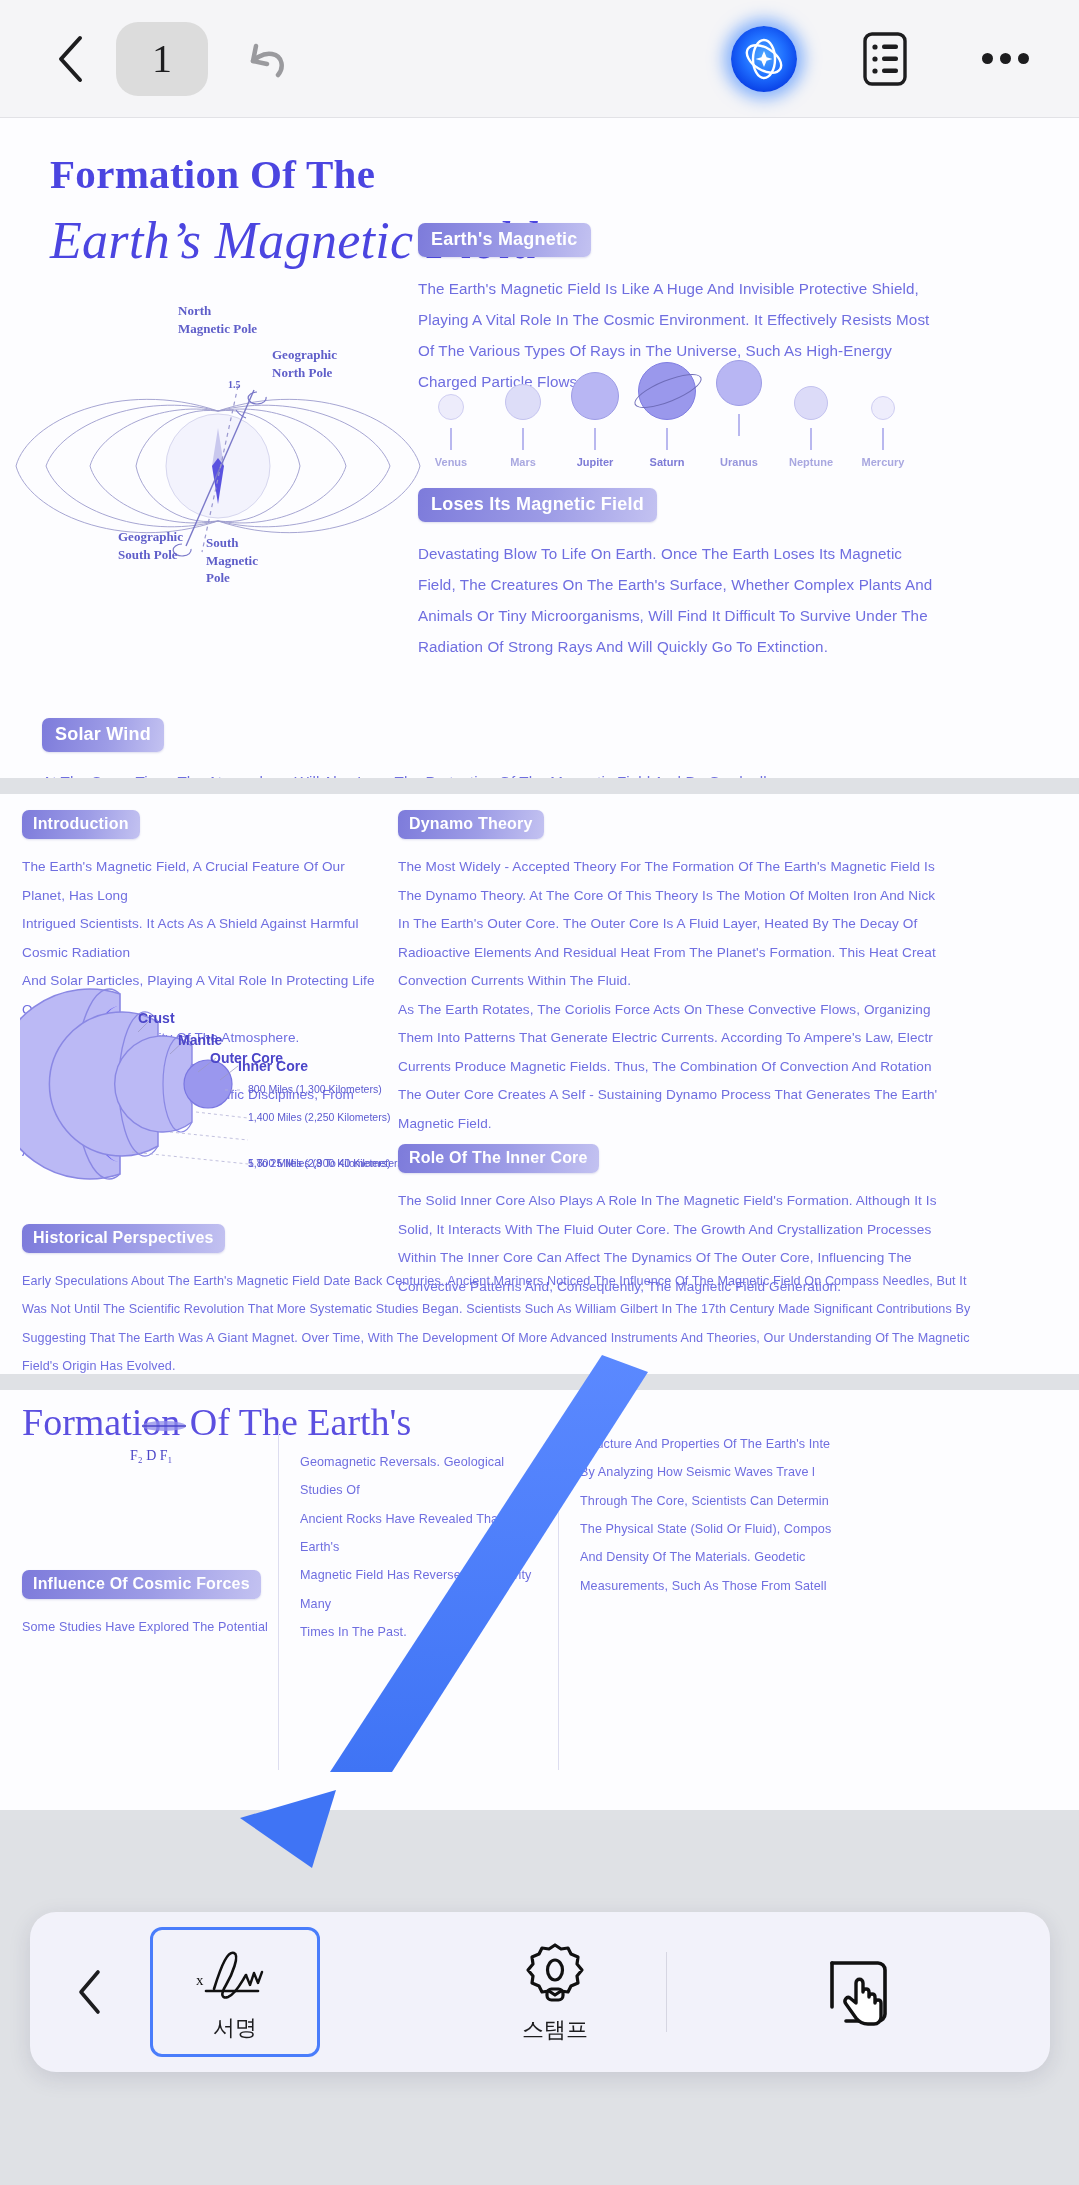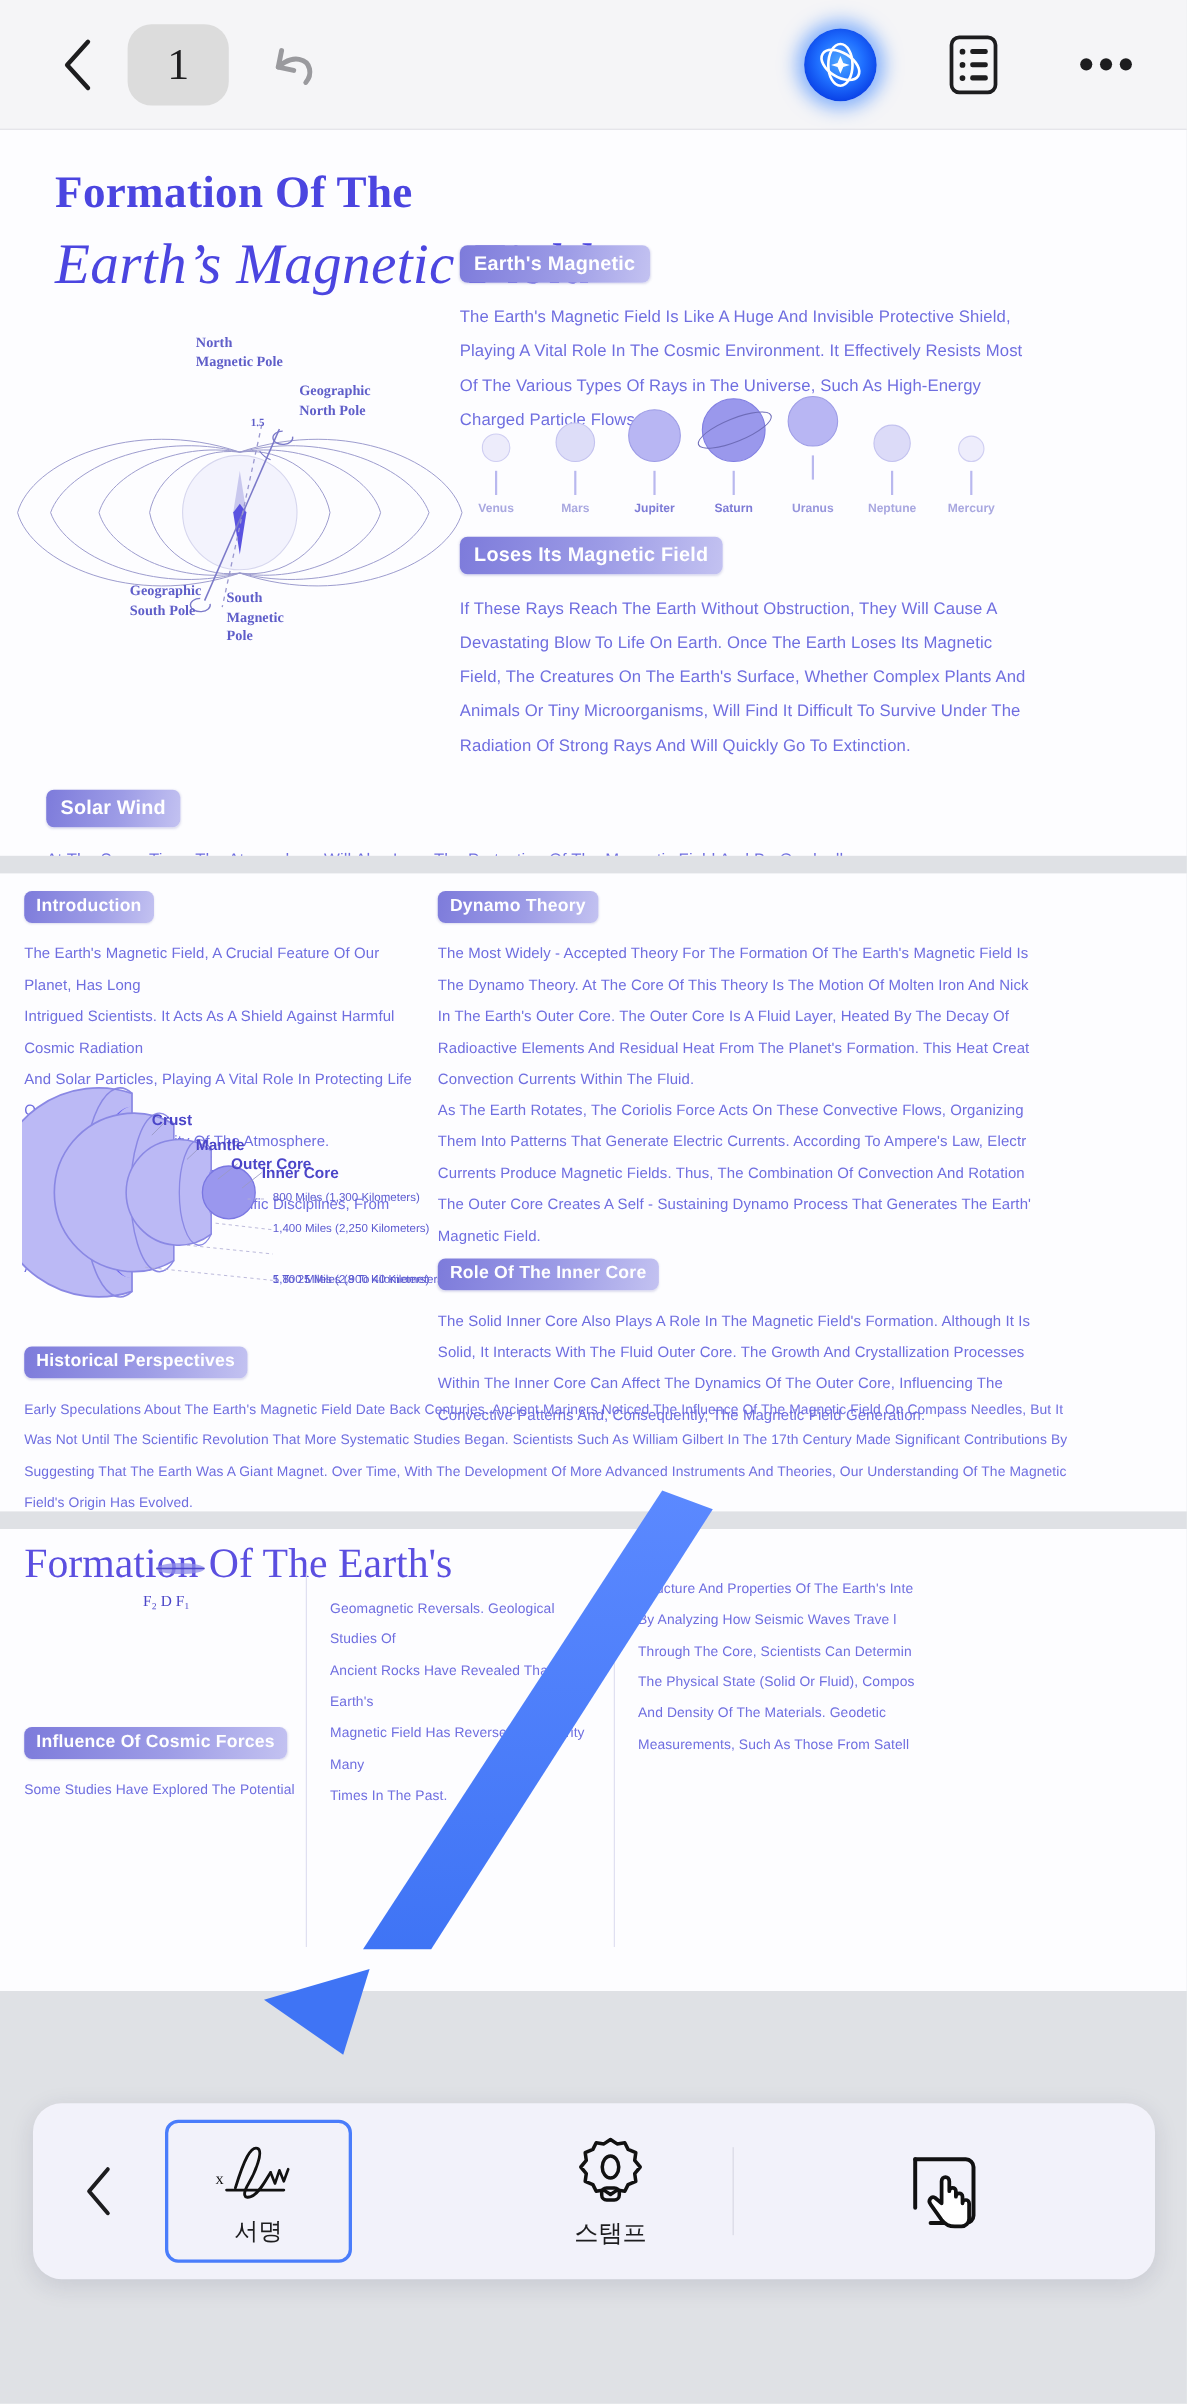--- a/index.html
+++ b/index.html
@@ -259,21 +259,20 @@
         <div class="planet-col" style="left:432px; width:66px;">
           <div class="planet-ball" style="width:24px;height:24px;background:#eeedfc;border:1px solid #cfcef2;"></div>
           <div class="planet-stem"></div>
           <div class="planet-name">Mercury</div>
         </div>
       </div>
 
       <div style="position:absolute;left:418px;top:370px;width:650px;">
         <span class="chip">Loses Its Magnetic Field</span>
         <div class="body-p" style="margin-top:16px;">
-          <div>If These Rays Reach The Earth Without Obstruction, They Will Cause A</div>
           <div>Devastating Blow To Life On Earth. Once The Earth Loses Its Magnetic</div>
           <div>Field, The Creatures On The Earth's Surface, Whether Complex Plants And</div>
           <div>Animals Or Tiny Microorganisms, Will Find It Difficult To Survive Under The</div>
           <div>Radiation Of Strong Rays And Will Quickly Go To Extinction.</div>
         </div>
       </div>
 
       <div class="p1-sw">
         <span class="chip">Solar Wind</span>
         <div class="body-p" style="margin-top:14px;">

